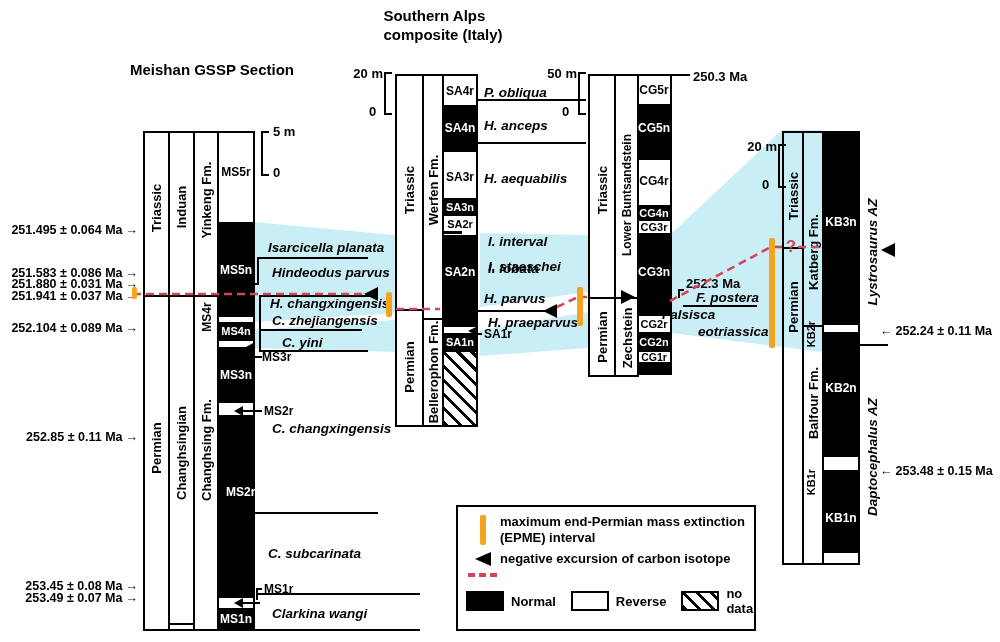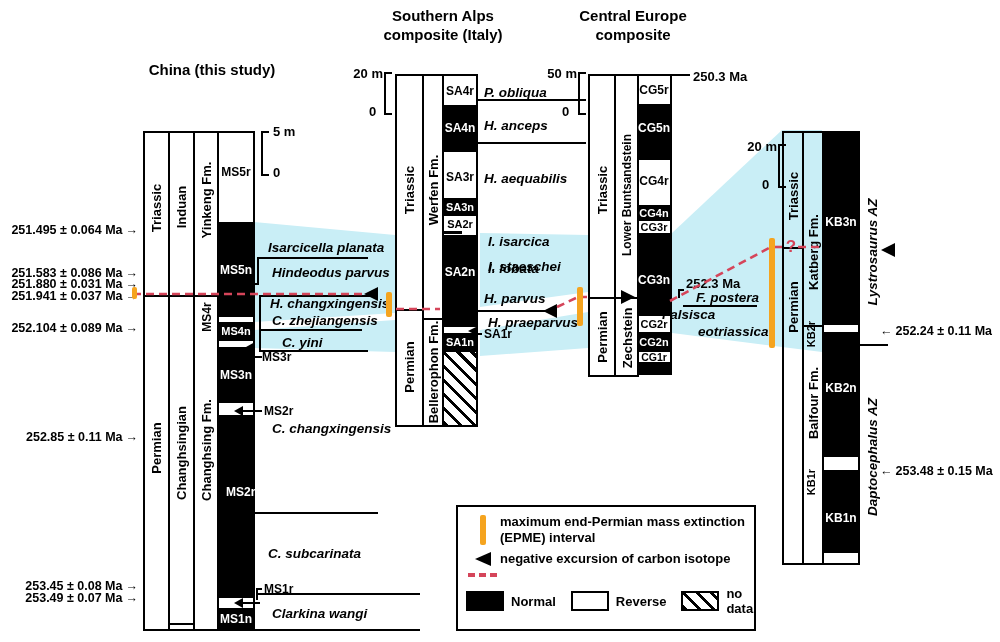--- a/index.html
+++ b/index.html
@@ -11,21 +11,21 @@
   .seg{position:absolute;left:0;right:0;background:#000}
   .divd{position:absolute;left:0;right:0;border-top:2px solid #000}
   .t{position:absolute;font-weight:bold;white-space:nowrap;transform:translate(-50%,-50%)}
   .tl{position:absolute;font-weight:bold;white-space:nowrap;transform:translateY(-50%)}
   .tr{position:absolute;font-weight:bold;white-space:nowrap;transform:translateY(-50%);text-align:right}
   .rot{position:absolute;font-weight:bold;white-space:nowrap;transform:translate(-50%,-50%) rotate(-90deg)}
   .it{font-style:italic}
   .wh{color:#fff}
   .s10{font-size:10.5px}.s11{font-size:11px}.s12{font-size:12px}
   .s13{font-size:13px}.s135{font-size:13.5px}
-  .title{position:absolute;font-weight:bold;font-size:15px;line-height:19px;text-align:center;transform:translateX(-50%)}
+  .title{position:absolute;font-weight:bold;font-size:15px;line-height:19px;transform:translateX(-50%)}
   .agerow{position:absolute;display:flex;gap:3px;align-items:center;transform:translateY(-50%);
           font-weight:bold;font-size:12.5px;justify-content:flex-end}
   .hatch{background:repeating-linear-gradient(45deg,#000 0 3px,#fff 3px 10px)}
   #legend{position:absolute;left:456px;top:505px;width:300px;height:126px;border:2.5px solid #000;
           box-sizing:border-box;background:#fff;padding:7px 8px 6px 8px}
   .lrow{display:flex;align-items:center;font-weight:bold;font-size:13px}
   .licon{width:34px;display:flex;justify-content:center;align-items:center;flex:0 0 34px}
   .sw{width:38px;height:20px;box-sizing:border-box;flex:0 0 38px}
   .qmark{position:absolute;font-weight:bold;font-size:17px;transform:translate(-50%,-50%)}
 </style>
@@ -38,21 +38,21 @@
     <g fill="#c9eef6">
       <polygon points="253,222 395,235 395,313 253,322"></polygon>
       <polygon points="253,330 395,320 395,352 253,348"></polygon>
       <polygon points="480,233 588,235 588,292 480,307"></polygon>
       <polygon points="480,330 588,312 588,348 480,356"></polygon>
       <polygon points="672,233 782,130 822,130 822,352 672,333"></polygon>
     </g>
   </svg>
 
   <div class="title" style="left:212px;top:60px">
-      <div>China (this study)</div>
+    <div>Meishan GSSP Section</div>
   </div>
 
   <div class="col" style="left:143px;top:131px;width:27px;height:500px">
     <div class="divd" style="top:162px"></div>
   </div>
   <div class="col" style="left:168px;top:131px;width:27px;height:500px">
     <div class="divd" style="top:162px"></div>
     <div class="divd" style="top:490px"></div>
   </div>
   <div class="col" style="left:193px;top:131px;width:26px;height:500px">
@@ -162,30 +162,26 @@
   <span class="t s12 wh" style="left:460px;top:272px">SA2n</span>
   <span class="t s11 wh" style="left:460px;top:342px">SA1n</span>
   <span class="tl s12" style="left:484px;top:334px">SA1r</span>
 
   <div class="tr s13" style="left:328px;top:73px;width:55px">20 m</div>
   <span class="tl s13" style="left:369px;top:111px">0</span>
 
   <span class="tl s135 it" style="left:484px;top:92px">P. obliqua</span>
   <span class="tl s135 it" style="left:484px;top:125px">H. anceps</span>
   <span class="tl s135 it" style="left:484px;top:178px">H. aequabilis</span>
-  <span class="tl s135 it" style="left:488px;top:241px">I. isarcica</span>
+  <span class="tl s135 it" style="left:488px;top:241px">I. interval</span>
   <span class="tl s135 it" style="left:488px;top:266px">I. staeschei</span>
   <span class="tl s135 it" style="left:488px;top:268px">I. lobata</span>
   <span class="tl s135 it" style="left:484px;top:298px">H. parvus</span>
   <span class="tl s135 it" style="left:488px;top:322px">H. praeparvus</span>
 
-  <div class="title" style="left:633px;top:6px">
-    <div>Central Europe</div>
-      <div>composite</div>
-  </div>
 
   <div class="col" style="left:588px;top:74px;width:28px;height:303px">
     <div class="divd" style="top:221px"></div>
   </div>
   <div class="col" style="left:614px;top:74px;width:25px;height:303px">
     <div class="divd" style="top:221px"></div>
   </div>
   <div class="pol" style="left:637px;top:74px;width:35px;height:301px">
     <div class="seg" style="top:28px;height:56px"></div>
     <div class="seg" style="top:129px;height:16px"></div>
@@ -197,21 +193,21 @@
   <span class="rot s13" style="left:602px;top:190px">Triassic</span>
   <span class="rot s13" style="left:602px;top:337px">Permian</span>
   <span class="rot s12" style="left:627px;top:195px">Lower Buntsandstein</span>
   <span class="rot s13" style="left:627px;top:338px">Zechstein</span>
 
   <span class="t s12" style="left:654px;top:90px">CG5r</span>
   <span class="t s12 wh" style="left:654px;top:128px">CG5n</span>
   <span class="t s12" style="left:654px;top:181px">CG4r</span>
   <span class="t s11 wh" style="left:654px;top:213px">CG4n</span>
   <span class="t s11" style="left:654px;top:227px">CG3r</span>
-  <span class="t s12 wh" style="left:654px;top:280px">CG3n</span>
+  <span class="t s12 wh" style="left:654px;top:272px">CG3n</span>
   <span class="t s11" style="left:654px;top:324px">CG2r</span>
   <span class="t s11 wh" style="left:654px;top:342px">CG2n</span>
   <span class="t s10" style="left:654px;top:357px">CG1r</span>
 
   <div class="tr s13" style="left:522px;top:73px;width:55px">50 m</div>
   <span class="tl s13" style="left:562px;top:111px">0</span>
 
   <span class="tl s13" style="left:693px;top:76px">250.3 Ma</span>
   <span class="tl s13" style="left:686px;top:283px">252.3 Ma</span>
   <span class="tl s135 it" style="left:696px;top:297px">F. postera</span>

